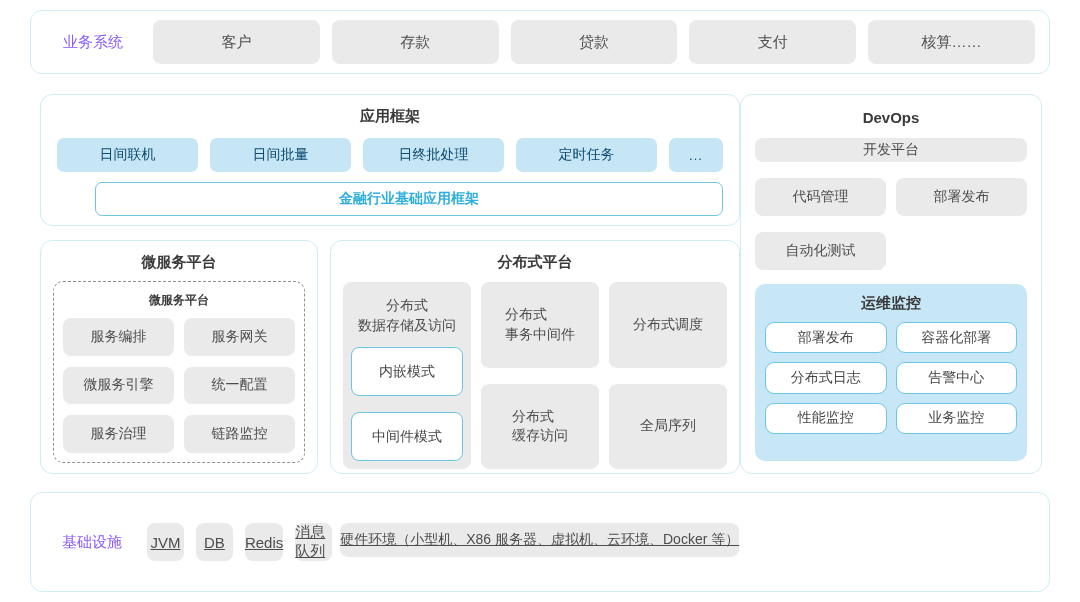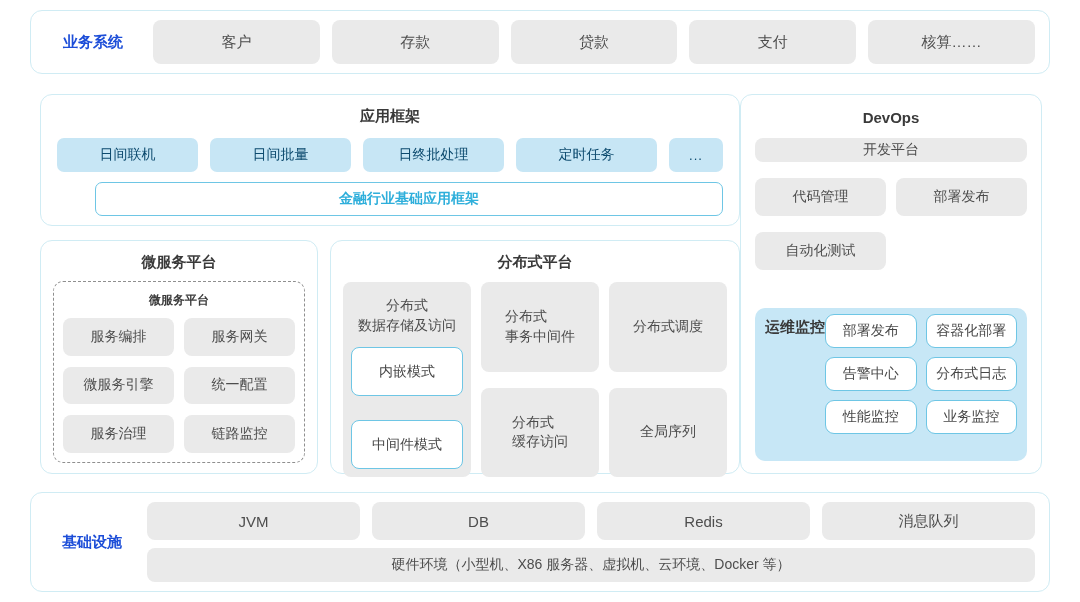--- a/index.html
+++ b/index.html
@@ -14,21 +14,21 @@
   }
   *{box-sizing:border-box;margin:0;padding:0;}
   html,body{background:#ffffff;}
   body{font-family:"Liberation Sans","DejaVu Sans",sans-serif;color:var(--text-item);}
   .page{position:relative;width:1080px;height:602px;background:#fff;overflow:hidden;}
 
   
   .band{border:1.5px solid var(--section-border);border-radius:12px;background:#fff;
         display:flex;align-items:center;}
   .card{border:1.5px solid var(--section-border);border-radius:12px;background:#fff;}
-  .band-label{font-size:15px;font-weight:700;color:#1d4ed8;white-space:nowrap;
+  .band-label{font-size:15px;font-weight:400;color:#8b5cf6;white-space:nowrap;
               flex:0 0 auto;text-align:center;}
   .card-title{text-align:center;font-size:15px;font-weight:700;color:var(--text-dark);}
   .gbox{background:var(--box-gray);border-radius:8px;display:flex;align-items:center;
         justify-content:center;font-size:14px;color:var(--text-item);text-align:left;}
   .bbox{background:var(--box-blue);border-radius:7px;display:flex;align-items:center;
         justify-content:center;font-size:14px;color:#0c4a6e;}
   .wbox{background:#fff;border:1.2px solid var(--outline-blue);border-radius:8px;
         display:flex;align-items:center;justify-content:center;font-size:14px;color:#474747;}
   .multiline{white-space:pre-line;line-height:1.4;}
 
@@ -66,41 +66,41 @@
 
   
   .dist-card{flex:1;padding:8px 12px 12px;display:flex;flex-direction:column;}
   .dist-card .card-title{margin:4px 0 10px;}
   .dist-grid{flex:1;display:flex;gap:10px;}
   .storage{flex:0 0 128px;background:var(--box-gray);border-radius:8px;
            padding:8px;display:flex;flex-direction:column;}
   .storage-label{text-align:center;font-size:14px;color:var(--text-item);
                  margin:6px 0 12px;white-space:pre-line;line-height:1.4;}
   .storage .wbox{height:49px;}
-  .storage .wbox + .wbox{margin-top:24px;}
+  .storage .wbox + .wbox{margin-top:16px;}
   .dist-col{flex:1;display:flex;flex-direction:column;gap:16px;}
   .dist-col .gbox{flex:1;}
 
   
   .devops-card{flex:1;padding:8px 14px 12px;display:flex;flex-direction:column;}
   .devops-card .card-title{margin:6px 0 12px;font-size:15px;}
   .dv-platform{height:24px;margin-bottom:16px;}
   .dv-grid{display:grid;grid-template-columns:1fr 1fr;gap:16px 10px;margin-bottom:14px;}
   .dv-grid .gbox{height:38px;}
   .monitor{flex:1;background:var(--panel-blue);border-radius:10px;padding:6px 10px 27px;
-           display:flex;flex-direction:row;margin-top:24px;}
+           display:flex;flex-direction:column;}
   .monitor-title{text-align:center;font-size:15px;font-weight:700;color:#3a3a3a;
                  margin:4px 0 9px;}
   .monitor-grid{display:grid;grid-template-columns:1fr 1fr;gap:9px;flex:1;}
   .monitor-grid .wbox{height:auto;min-height:31px;border-radius:9px;}
 
   
   .band.infra{margin:18px 30px 0;width:1020px;height:100px;padding:0 14px 0 16px;}
   .band.infra .band-label{width:90px;}
-  .infra-content{flex:1;display:flex;flex-direction:column;gap:8px;margin-left:10px;}
+  .infra-content{flex:1;display:flex;flex-direction:row;gap:8px;margin-left:10px;text-decoration:underline;}
   .infra-row{display:flex;gap:12px;}
   .infra-row .gbox{flex:1;height:38px;font-size:15px;}
   .hw{height:34px;font-size:14px;}
 </style>
 </head>
 <body>
 
 <div class="page">
 
   <section class="band biz">
@@ -176,22 +176,22 @@
       <div class="dv-grid">
         <div class="gbox">代码管理</div>
         <div class="gbox">部署发布</div>
         <div class="gbox">自动化测试</div>
       </div>
       <div class="monitor">
         <div class="monitor-title">运维监控</div>
         <div class="monitor-grid">
           <div class="wbox">部署发布</div>
           <div class="wbox">容器化部署</div>
+          <div class="wbox">分布式日志</div>
           <div class="wbox">告警中心</div>
-          <div class="wbox">分布式日志</div>
           <div class="wbox">性能监控</div>
           <div class="wbox">业务监控</div>
         </div>
       </div>
     </section>
   </div>
 
   <section class="band infra">
     <div class="band-label">基础设施</div>
     <div class="infra-content">

